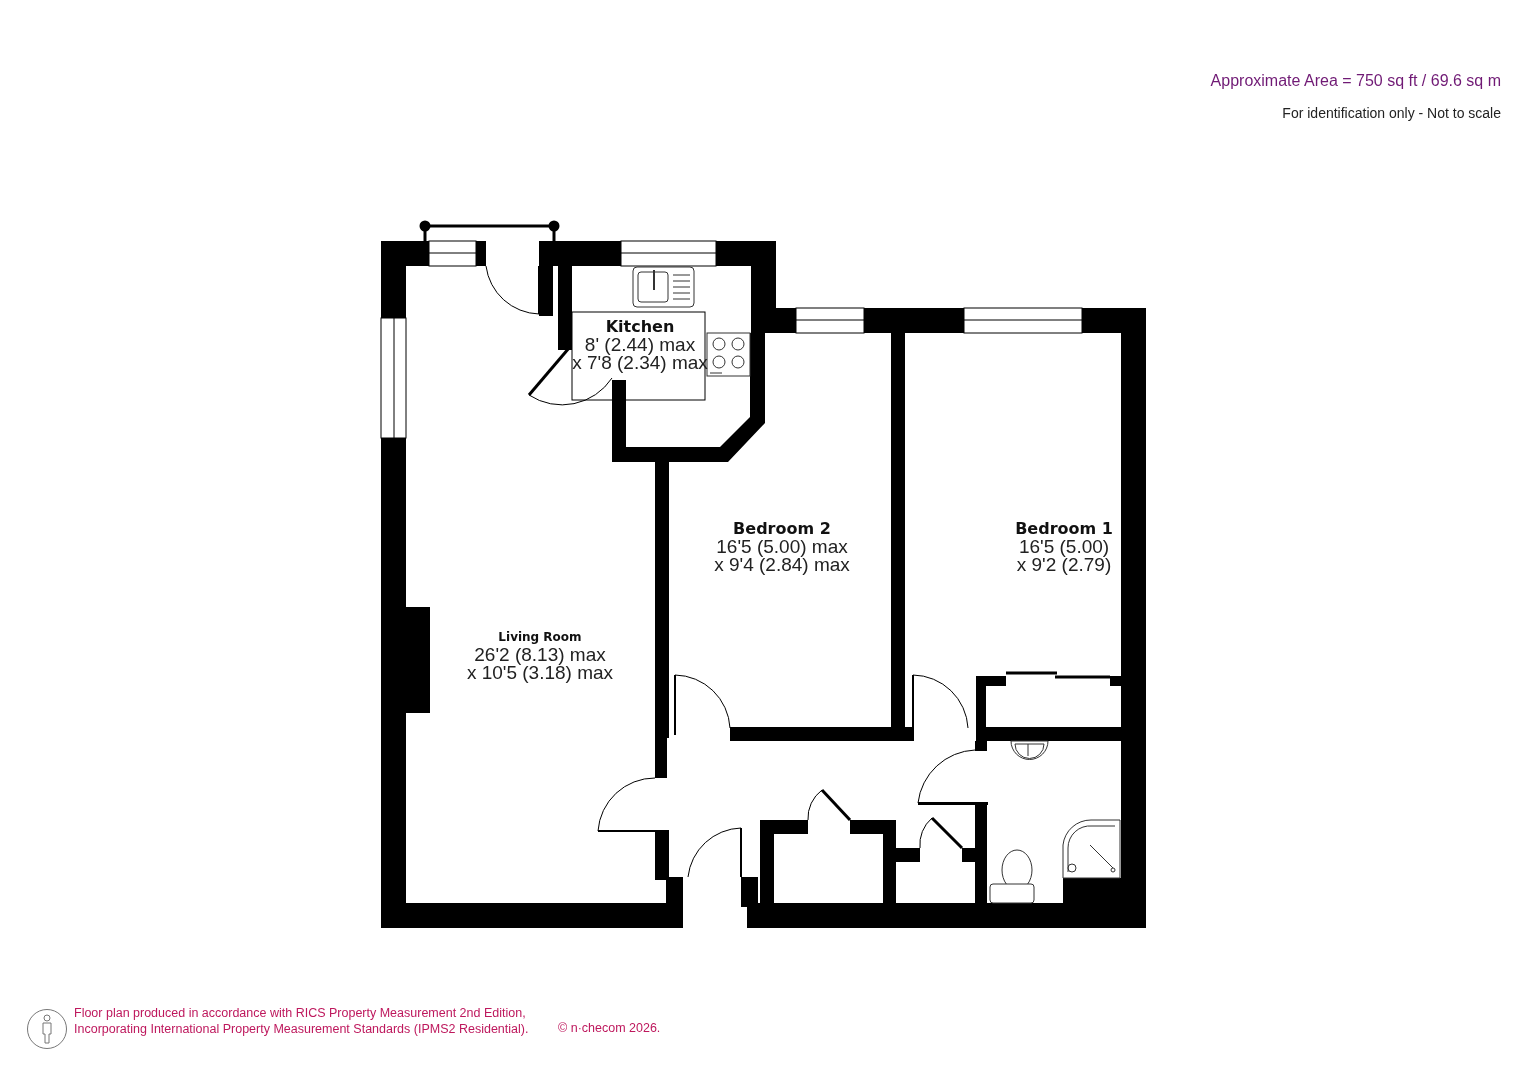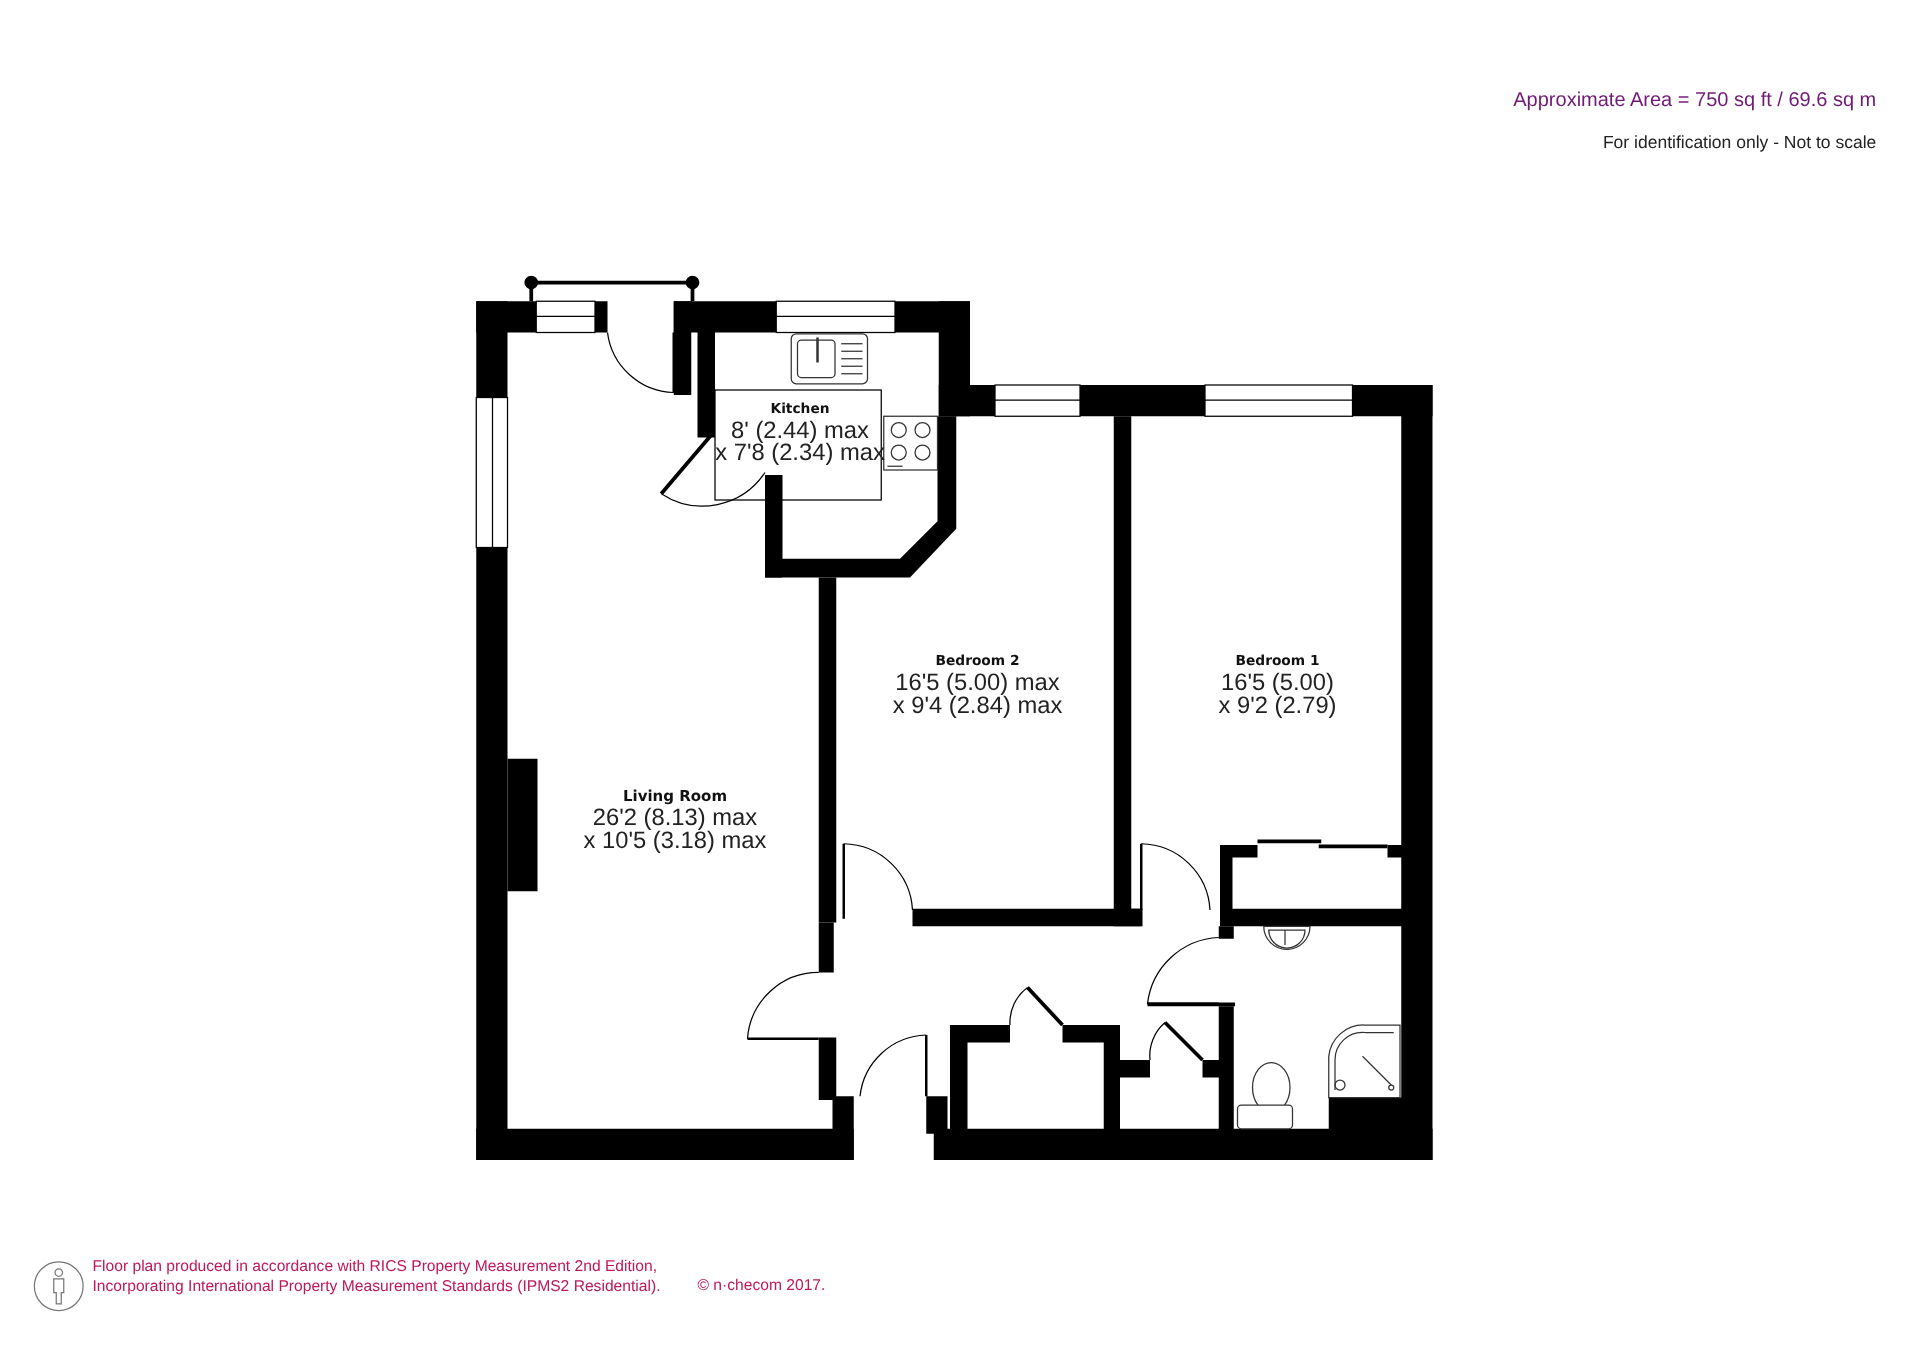--- a/index.html
+++ b/index.html
@@ -1,21 +1,21 @@
 <!DOCTYPE html>
 <html><head>
 <meta charset="utf-8">
 <style>
   html, body { margin: 0; padding: 0; background: #ffffff; }
   body { width: 1527px; height: 1080px; position: relative; overflow: hidden; font-family: "Liberation Sans", sans-serif; color: #000; }
   .area-title { position: absolute; right: 26px; top: 72px; font-size: 16px; color: #701a75; white-space: nowrap; }
   .area-note { position: absolute; right: 26px; top: 105px; font-size: 14px; color: #222; white-space: nowrap; }
   svg.plan { position: absolute; left: 0; top: 0; }
   .room-label { position: absolute; text-align: center; transform: translateX(-50%); white-space: nowrap; line-height: 18px; }
-  .room-name { font-family: "DejaVu Sans", sans-serif; font-weight: bold; font-size: 11px; color: #111; }
+  .room-name { font-family: "DejaVu Sans", sans-serif; font-weight: bold; font-size: 16px; color: #111; }
   .room-dim { font-size: 19px; color: #222; }
   .footer { position: absolute; left: 74px; top: 1006px; font-size: 12.5px; color: #be185d; line-height: 15.5px; }
   .footer .copy { position: absolute; left: 484px; top: 15px; white-space: nowrap; }
   .footer-logo { position: absolute; left: 26px; top: 1008px; width: 42px; height: 42px; }
 </style>
 </head>
 <body>
 
 <div class="area-title">Approximate Area = 750 sq ft / 69.6 sq m</div>
 <div class="area-note">For identification only - Not to scale</div>
@@ -190,35 +190,35 @@
   <div class="room-dim">8' (2.44) max</div>
   <div class="room-dim">x 7'8 (2.34) max</div>
 </div>
 
 <div class="room-label" style="left:782px; top:520px;">
   <div class="room-name">Bedroom 2</div>
   <div class="room-dim">16'5 (5.00) max</div>
   <div class="room-dim">x 9'4 (2.84) max</div>
 </div>
 
-<div class="room-label" style="left:1022px; top:520px;">
+<div class="room-label" style="left:1064px; top:520px;">
   <div class="room-name">Bedroom 1</div>
   <div class="room-dim">16'5 (5.00)</div>
   <div class="room-dim">x 9'2 (2.79)</div>
 </div>
 
 <div class="room-label" style="left:540px; top:628px;">
   <div class="room-name" style="font-size:12px;">Living Room</div>
   <div class="room-dim">26'2 (8.13) max</div>
   <div class="room-dim">x 10'5 (3.18) max</div>
 </div>
 
 <svg class="footer-logo" viewBox="0 0 42 42" xmlns="http://www.w3.org/2000/svg">
   <circle cx="21" cy="21" r="19.5" fill="none" stroke="#777" stroke-width="1"></circle>
   <circle cx="21" cy="10" r="3" fill="none" stroke="#777" stroke-width="1"></circle>
   <path d="M17,15 L25,15 L25,26 L23,26 L23,35 L19,35 L19,26 L17,26 Z" fill="none" stroke="#777" stroke-width="1"></path>
 </svg>
 
 <div class="footer">
   <div>Floor plan produced in accordance with RICS Property Measurement 2nd Edition,</div>
   <div>Incorporating International Property Measurement Standards (IPMS2 Residential).</div>
-  <span class="copy">© n·checom 2017.</span>
+  <span class="copy">© n·checom 2026.</span>
 </div>
 
 </body></html>

